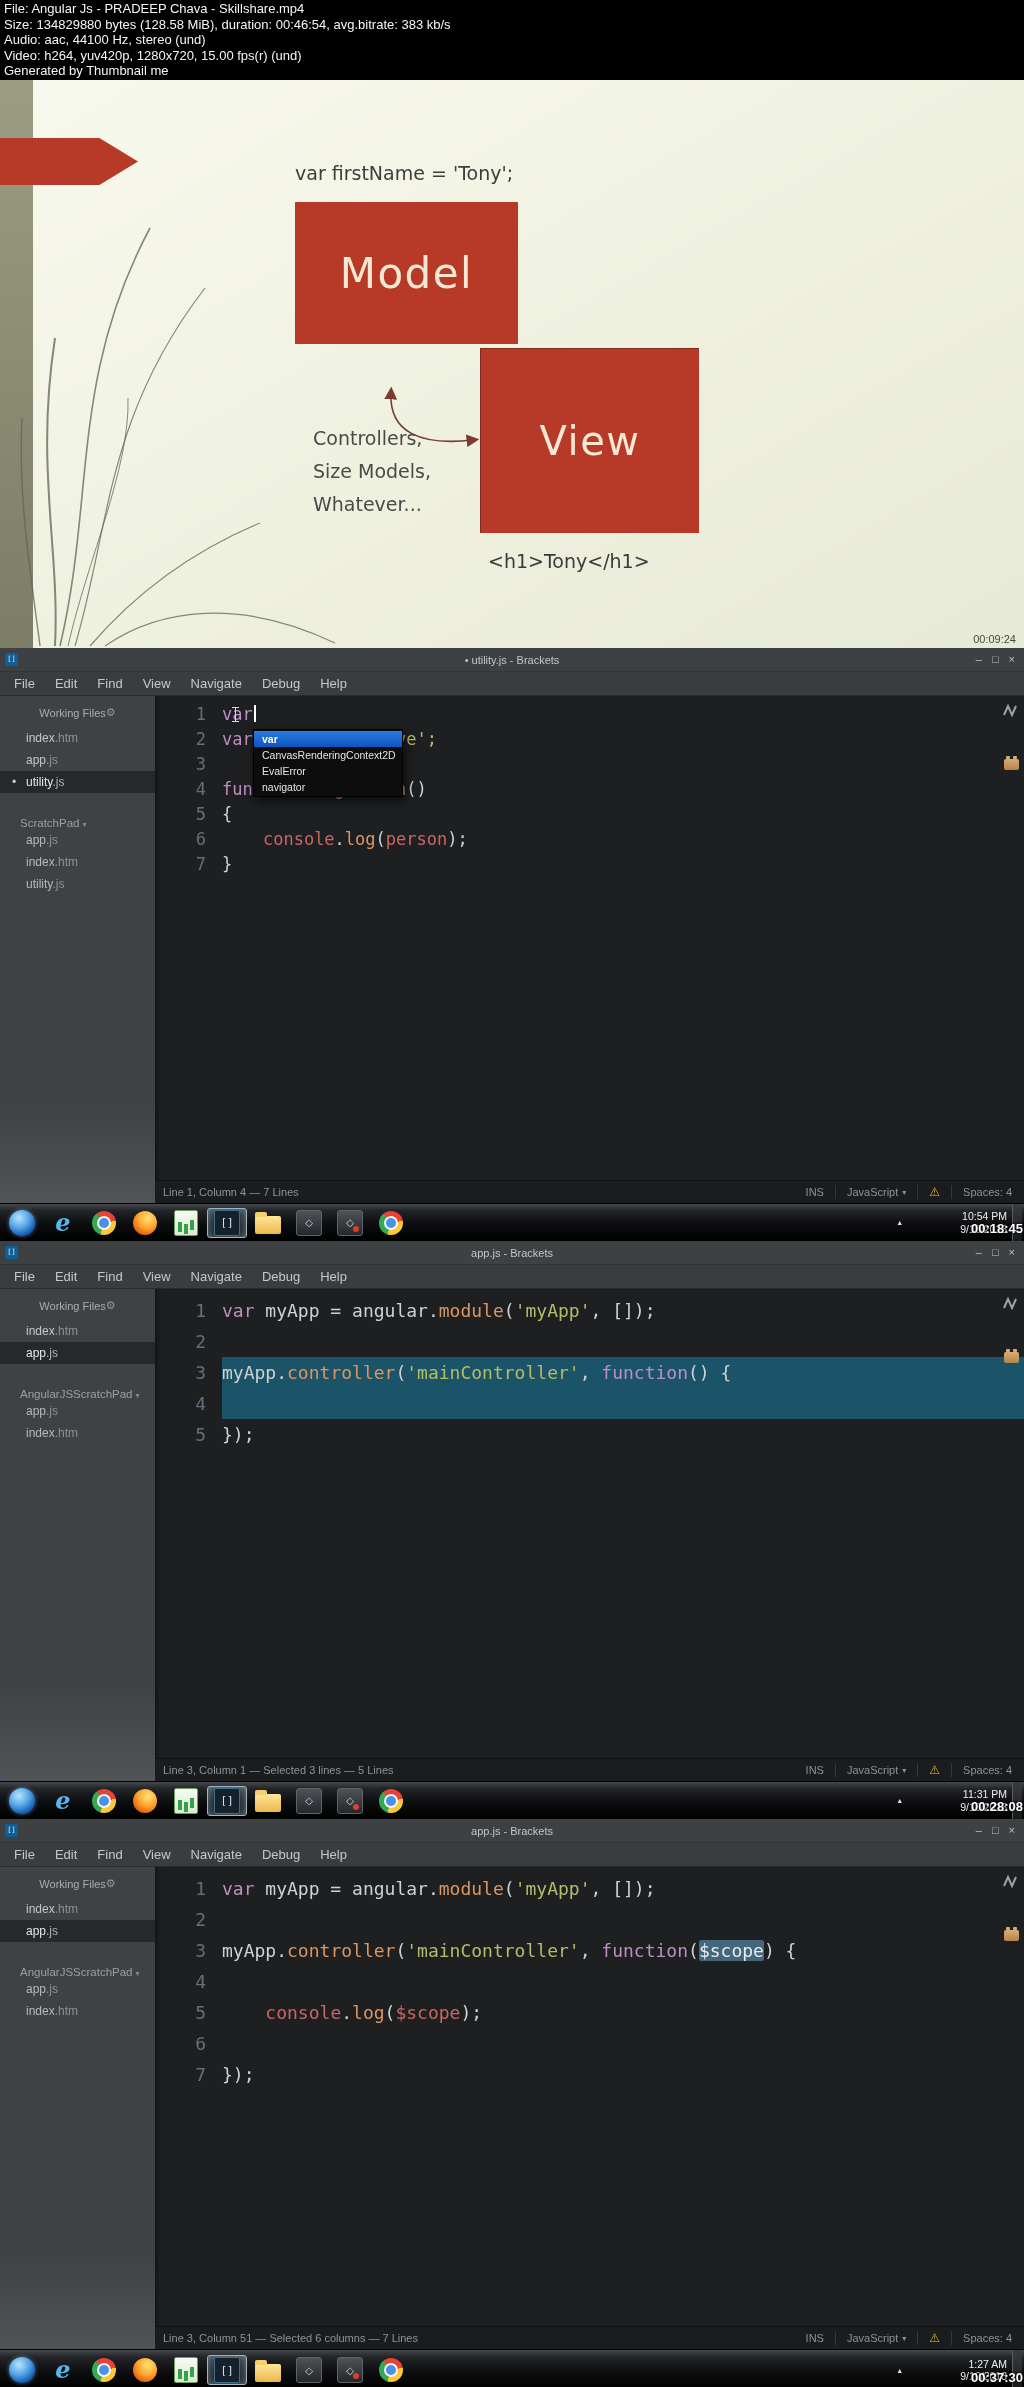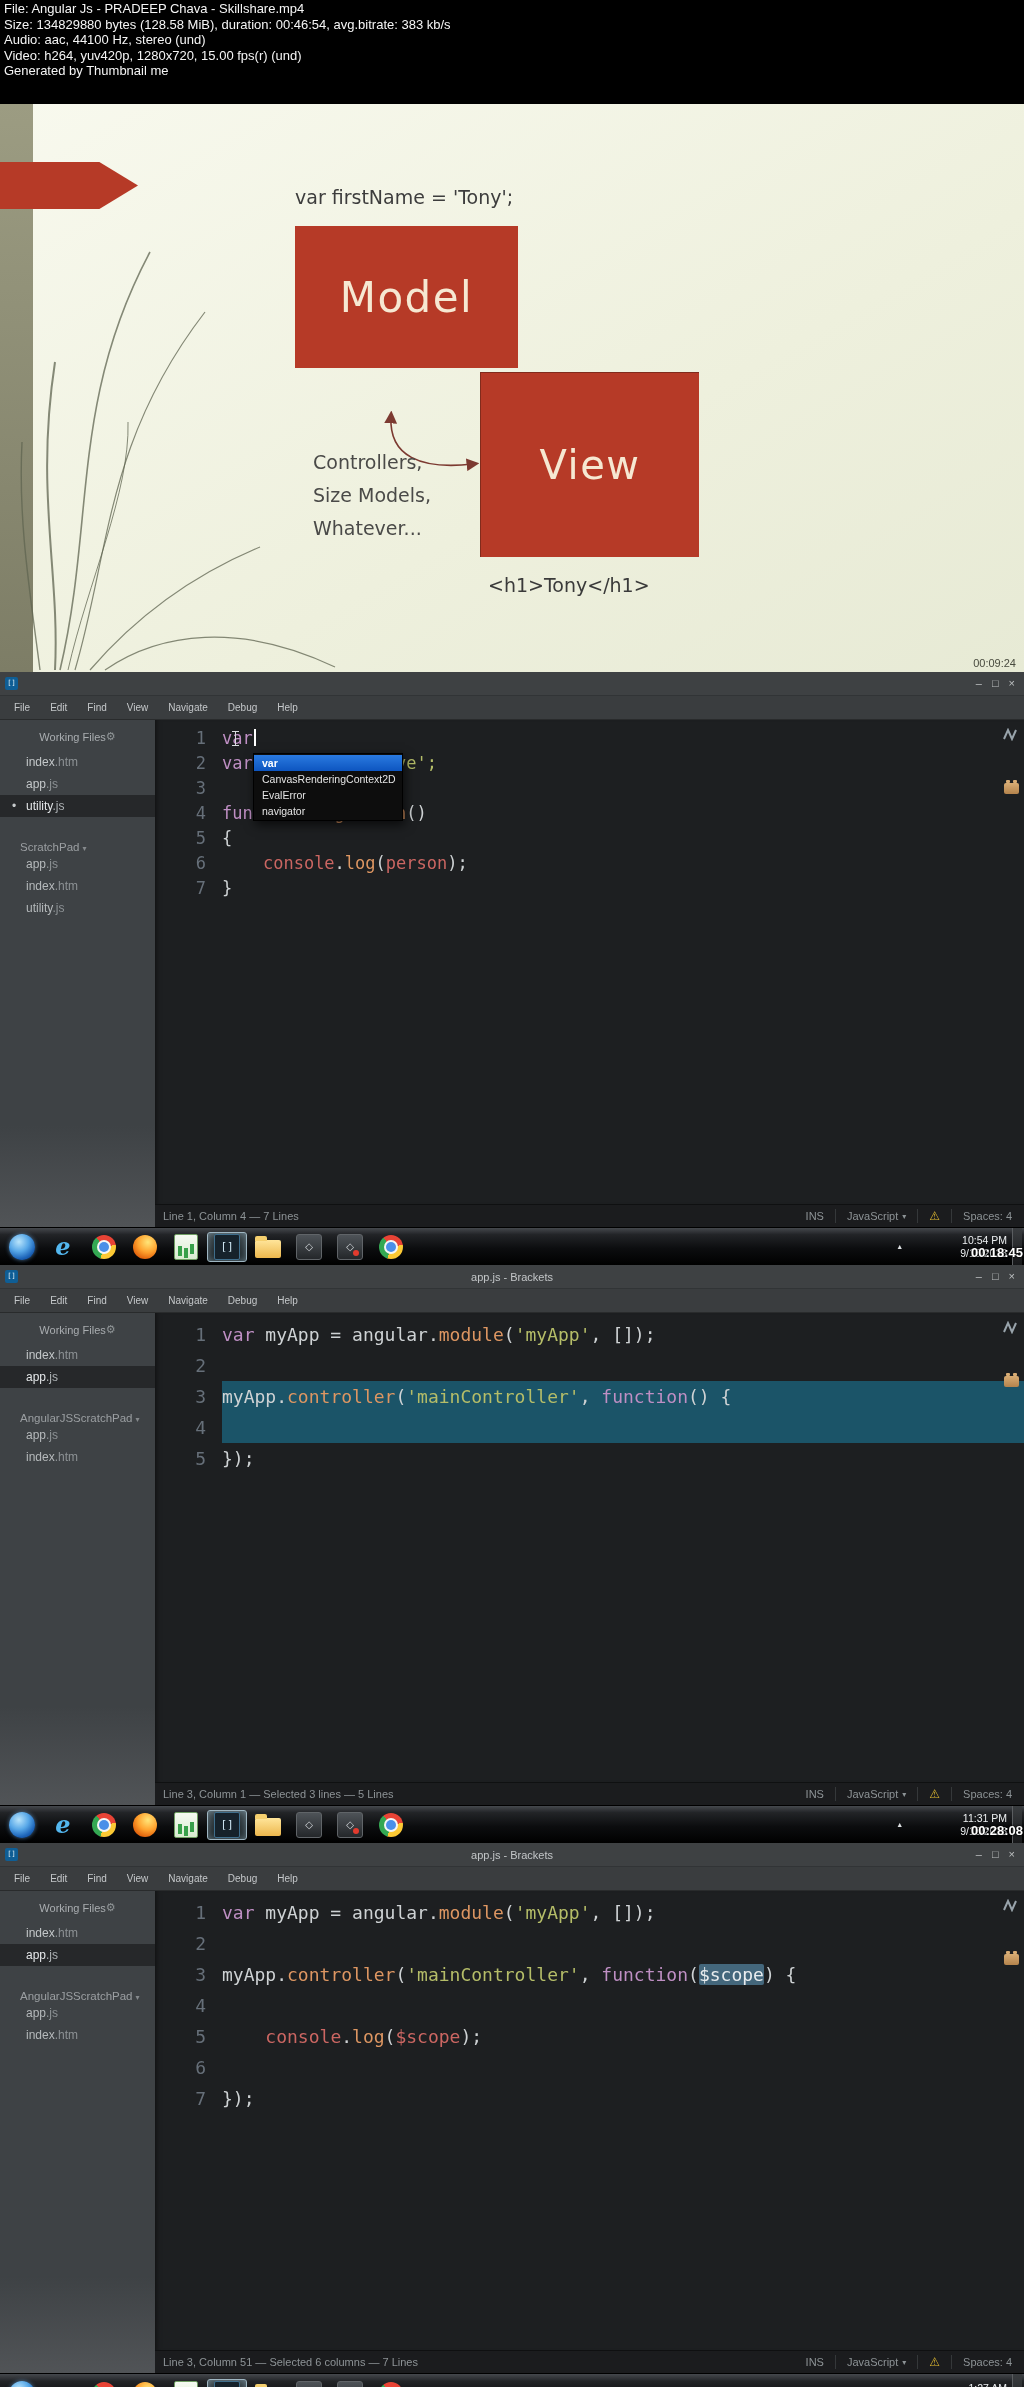--- a/index.html
+++ b/index.html
@@ -2,21 +2,21 @@
 <html><head>
 <meta charset="utf-8">
 <style>
   html,body{margin:0;padding:0;background:#000;font-family:"Liberation Sans",sans-serif;}
   .sheet{width:1024px;height:2387px;position:relative;overflow:hidden;background:#000;}
 
   
   .meta{height:80px;padding:1px 4px;box-sizing:border-box;color:#f5f5f5;font-size:13px;line-height:15.6px;}
 
   
-  .slide{position:relative;height:568px;background:linear-gradient(150deg,#f8f9ee 0%,#eef0dd 60%,#e7ead5 100%);overflow:hidden;margin-top:24px;}
+  .slide{position:relative;height:568px;background:linear-gradient(150deg,#f8f9ee 0%,#eef0dd 60%,#e7ead5 100%);overflow:hidden;}
   .slide-band{position:absolute;left:0;top:0;width:33px;height:100%;background:linear-gradient(180deg,#9c9c82,#7d7d66);}
   .grass{position:absolute;left:0;top:88px;}
   .slide-arrow{position:absolute;left:0;top:58px;width:138px;height:47px;background:#b63a27;
     clip-path:polygon(0 0,72% 0,100% 50%,72% 100%,0 100%);}
   .slide-code{position:absolute;left:295px;top:82px;font-size:19px;color:#3d3d3d;font-family:"DejaVu Sans",sans-serif;}
   .box{position:absolute;display:flex;align-items:center;justify-content:center;background:#b63a27;color:#f6e8d2;
     font-family:"DejaVu Sans",sans-serif;letter-spacing:1.5px;}
   .box.model{left:295px;top:122px;width:223px;height:142px;font-size:42px;}
   .box.view{left:480px;top:268px;width:218px;height:184px;font-size:40px;border-left:1px solid #812b1c;border-top:1px solid #812b1c;}
   .curve{position:absolute;left:0;top:0;pointer-events:none;}
@@ -26,21 +26,21 @@
 
   
   .editor{display:flex;flex-direction:column;background:#1d1f21;}
   .titlebar{flex:0 0 23px;height:23px;background:#3e4143;display:flex;align-items:center;position:relative;border-bottom:1px solid #313436;}
   .app-ico{margin-left:5px;width:13px;height:13px;background:#0f5e95;color:#dff0f8;font-size:7px;line-height:13px;
     text-align:center;border-radius:2px;font-family:"DejaVu Sans Mono",monospace;z-index:1;}
   .title{position:absolute;left:0;right:0;text-align:center;font-size:11px;color:#c3c6c8;}
   .winbtns{margin-left:auto;display:flex;gap:10px;padding-right:9px;z-index:1;}
   .winbtns span{font-size:11px;color:#bdc0c2;line-height:23px;}
   .menubar{flex:0 0 23px;height:23px;background:#3a3d3f;display:flex;align-items:center;padding-left:4px;border-bottom:1px solid #292b2c;}
-  .menu-item{padding:0 10px;font-size:10px;color:#c5c8ca;}
+  .menu-item{padding:0 10px;font-size:13px;color:#c5c8ca;}
   .ebody{flex:1;display:flex;min-height:0;}
   .sidebar{flex:0 0 155px;width:155px;background:linear-gradient(180deg,#3e4245 0%,#3e4245 80%,#515457 100%);
     color:#c3c7c9;font-size:12px;overflow:hidden;}
   .sb-head{display:flex;align-items:center;justify-content:center;padding:10px 12px 8px 12px;color:#a9adb0;font-size:11px;}
   .gear{color:#8f9496;font-size:11px;}
   .sidebar ul{list-style:none;margin:0;padding:0;}
   .file{position:relative;padding:4px 0 4px 26px;white-space:nowrap;}
   .file .fext{color:#8d9295;}
   .file.sel{background:#26282a;color:#e4e7e9;}
   .file.sel .fext{color:#aeb3b6;}
@@ -157,20 +157,21 @@
       <div>Whatever...</div>
     </div>
     <div class="h1txt">&lt;h1&gt;Tony&lt;/h1&gt;</div>
     <div class="slide-ts">00:09:24</div>
   </section>
 
   <div id="frames">
   <section class="editor code-sm" style="height: 555px;">
     <div class="titlebar">
       <span class="app-ico">[]</span>
+      <span class="title">• utility.js - Brackets</span>
       <span class="winbtns">
         <span>–</span>
         <span>□</span>
         <span>×</span>
       </span>
     </div>
     <nav class="menubar">
           <span class="menu-item">File</span>
           <span class="menu-item">Edit</span>
           <span class="menu-item">Find</span>

